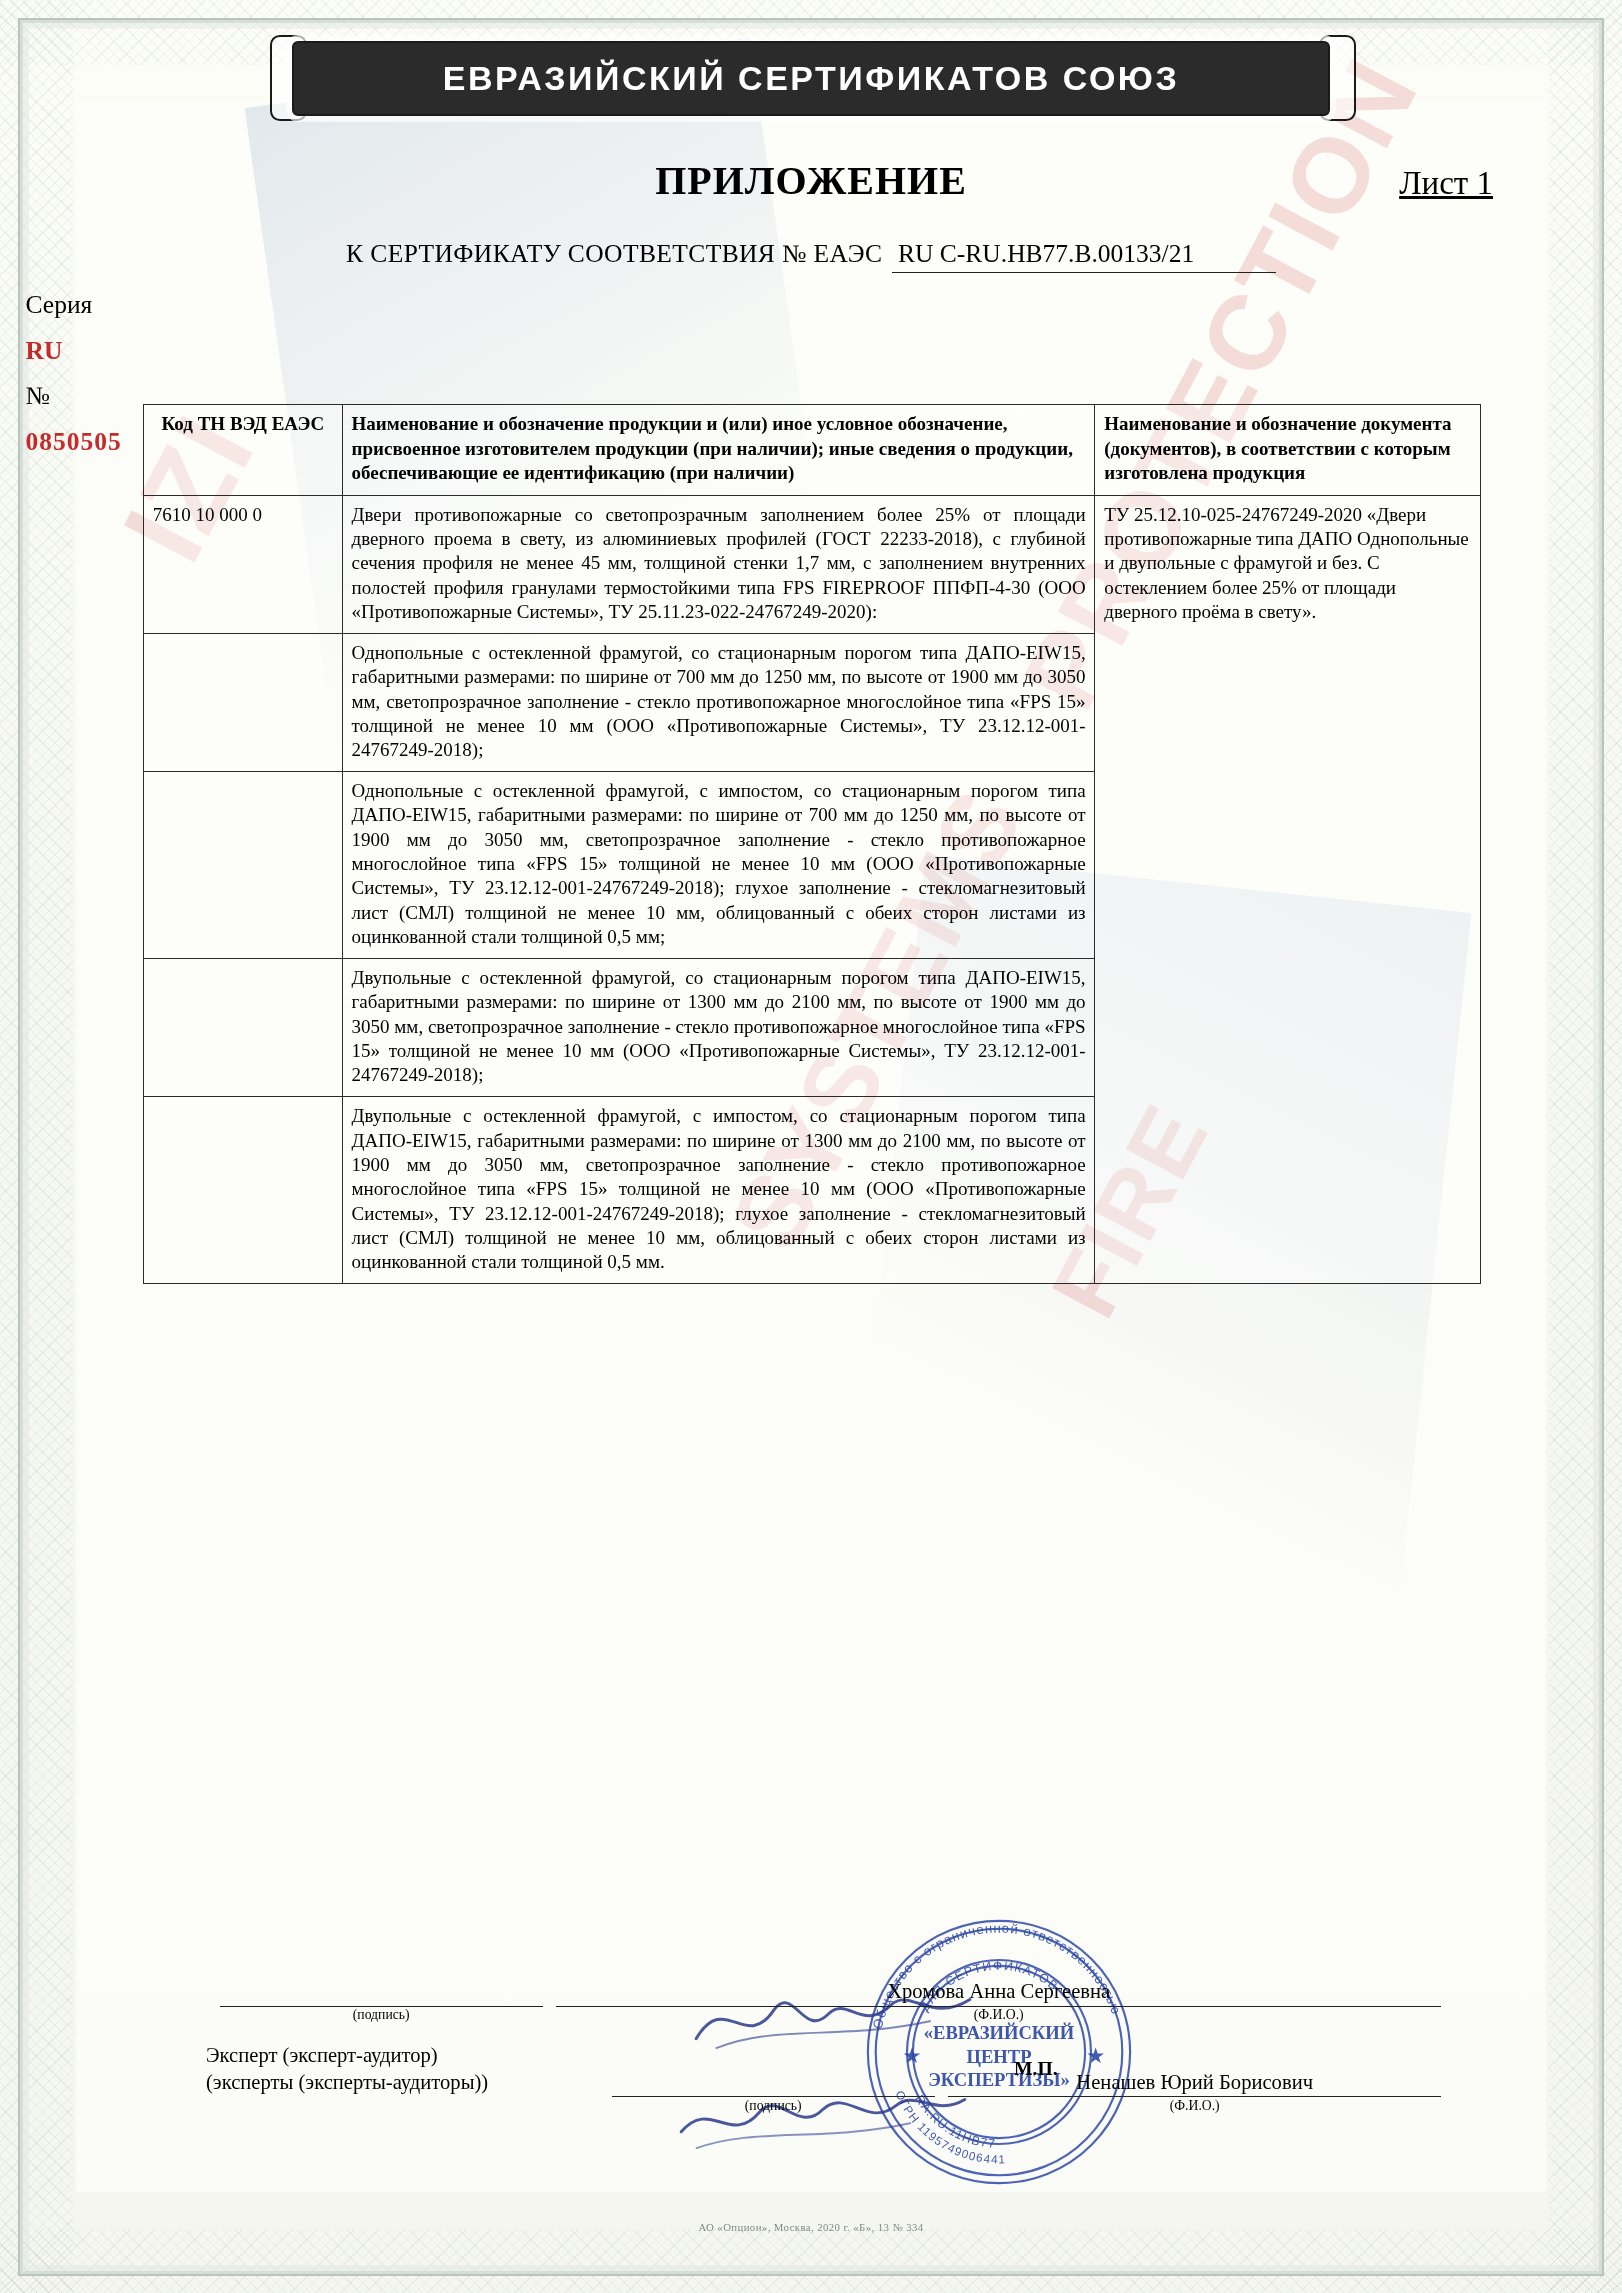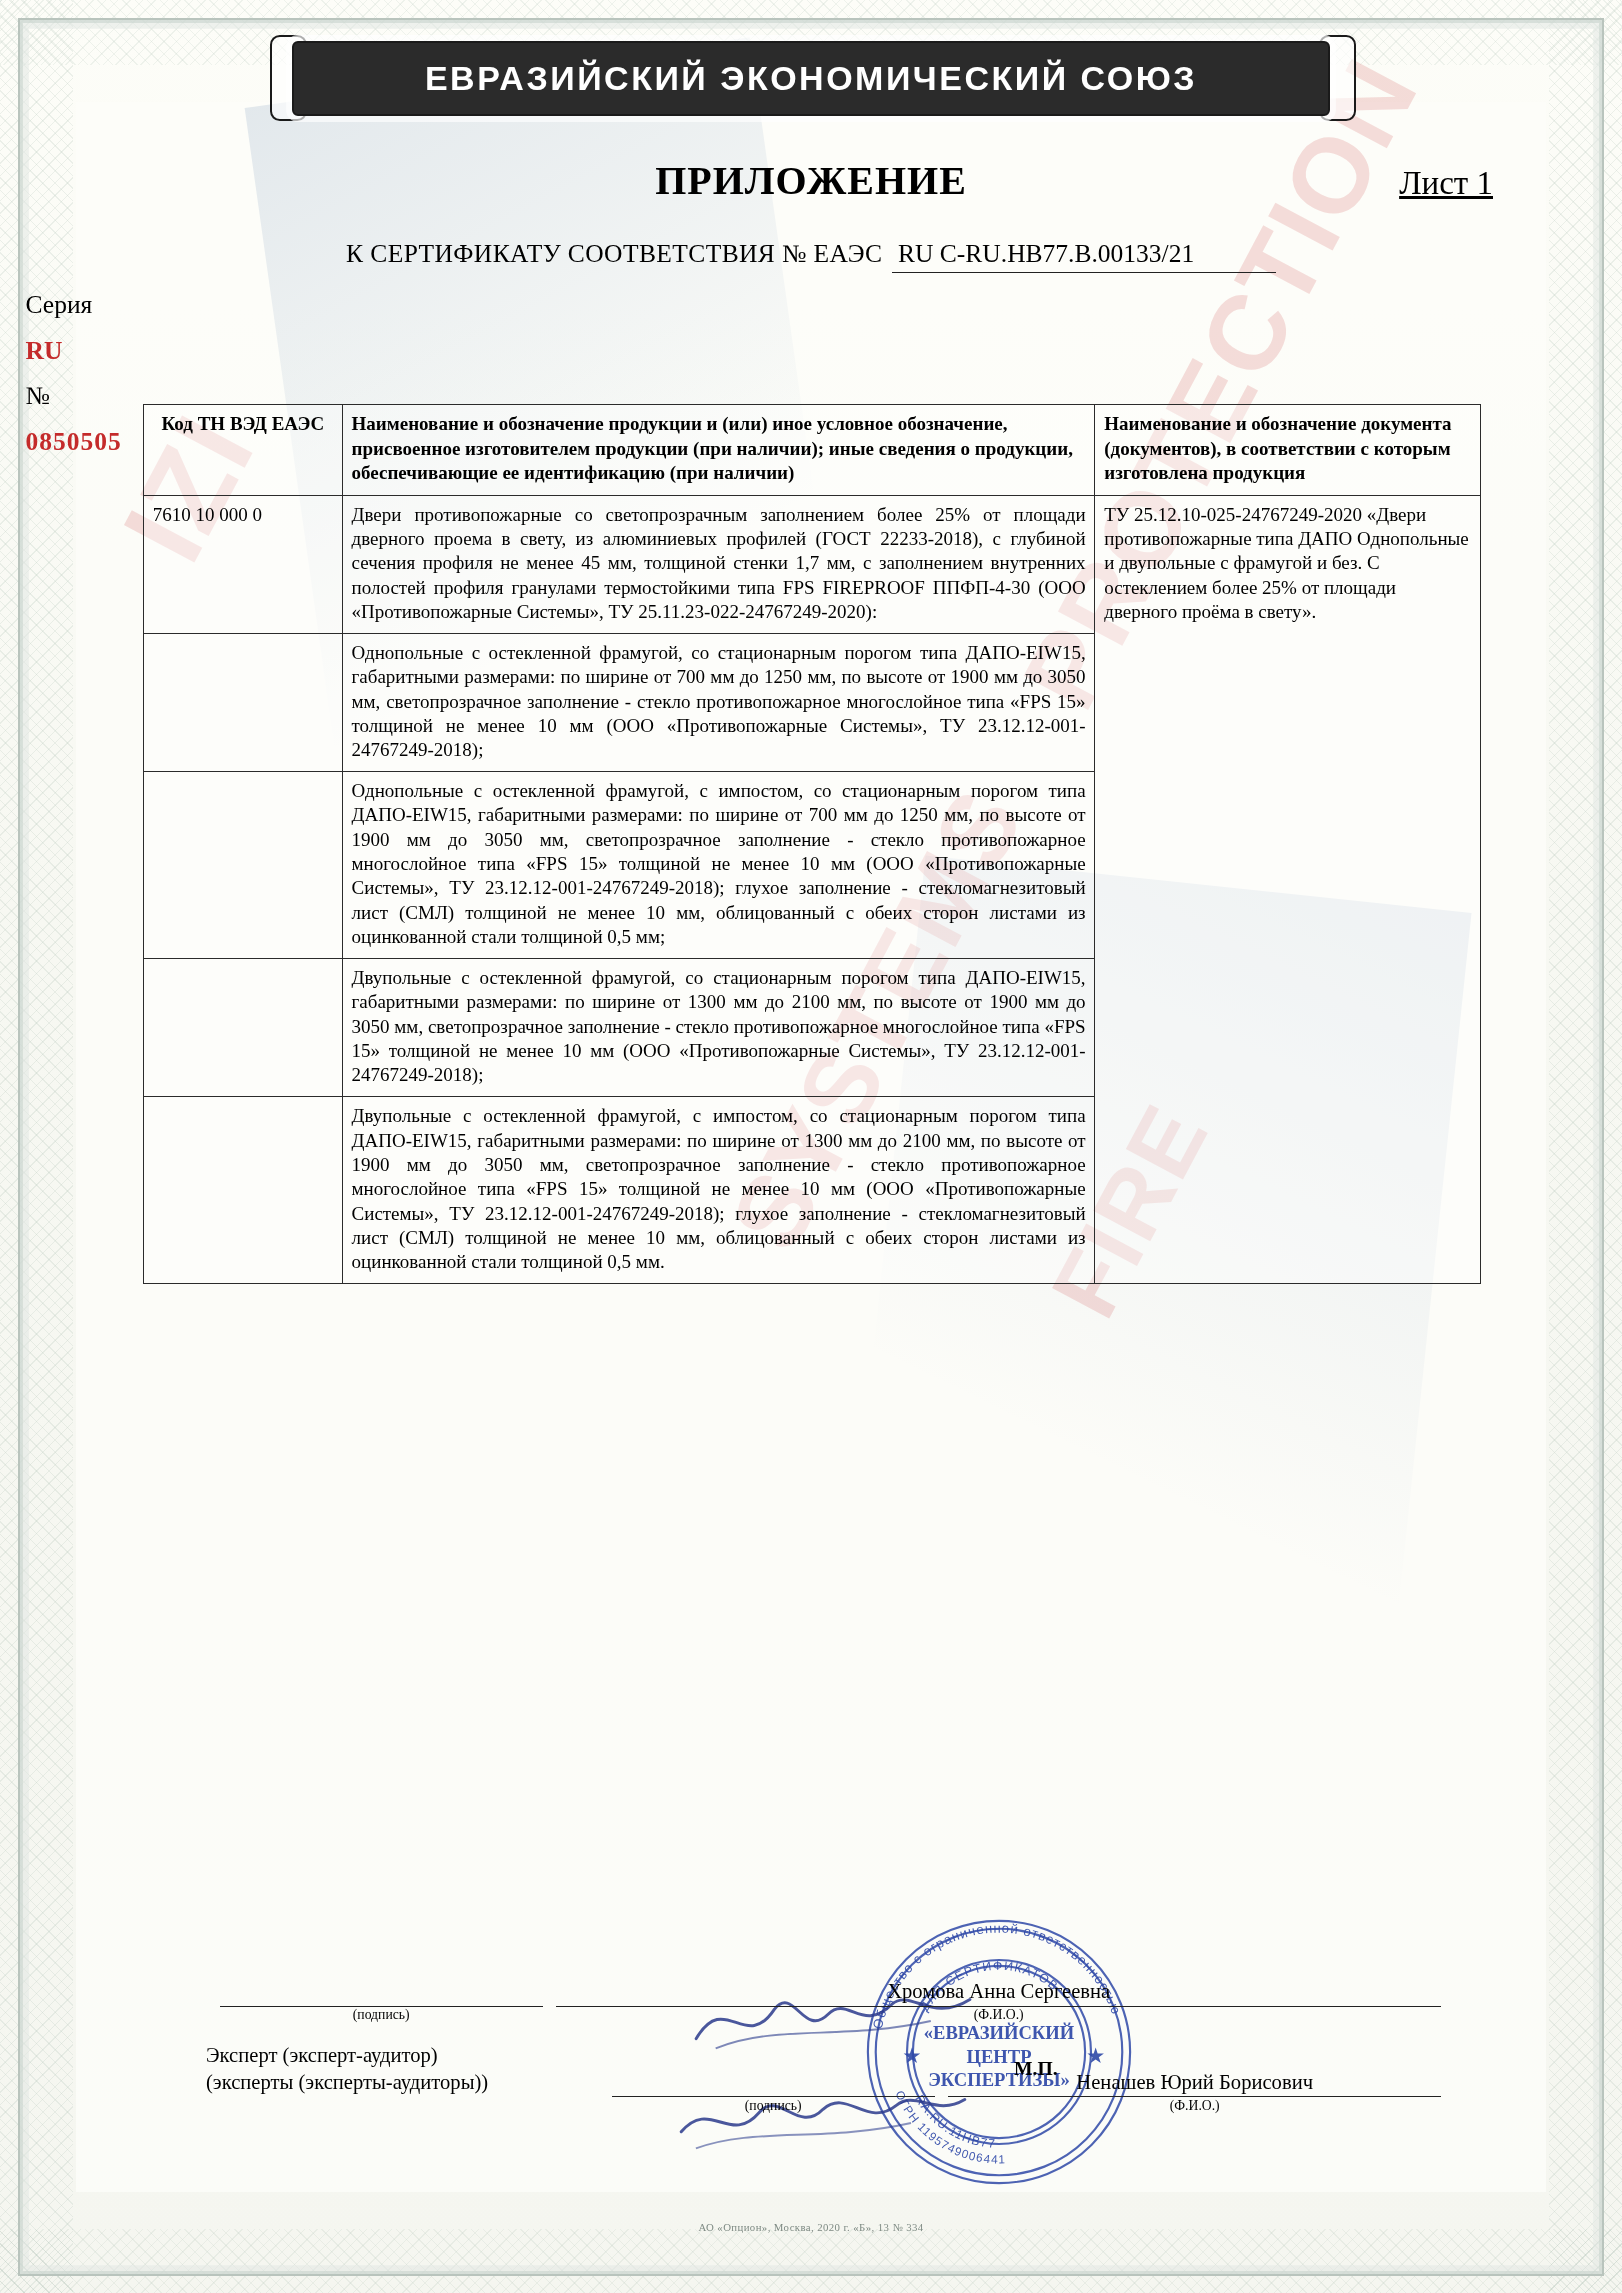--- a/index.html
+++ b/index.html
@@ -307,21 +307,21 @@
   <div class="wm-blue2"></div>
 
   <div class="wm wm1">IZI</div>
   <div class="wm wm2">PROTECTION</div>
   <div class="wm wm3">SYSTEMS</div>
   <div class="wm wm4">FIRE</div>
 
   <div class="banner-cap left"></div>
   <div class="banner-cap right"></div>
   <div class="banner">
-    <span class="banner-text">ЕВРАЗИЙСКИЙ ЭКОНОМИЧЕСКИЙ СОЮЗ</span>
+    <span class="banner-text">ЕВРАЗИЙСКИЙ СЕРТИФИКАТОВ СОЮЗ</span>
   </div>
 
   <div class="title">ПРИЛОЖЕНИЕ</div>
   <div class="sheet-no">Лист 1</div>
 
   <div class="subtitle-row">
     <span class="subtitle">К СЕРТИФИКАТУ СООТВЕТСТВИЯ № ЕАЭС</span>
     <span class="cert-number">RU C-RU.HB77.B.00133/21</span>
   </div>
 

